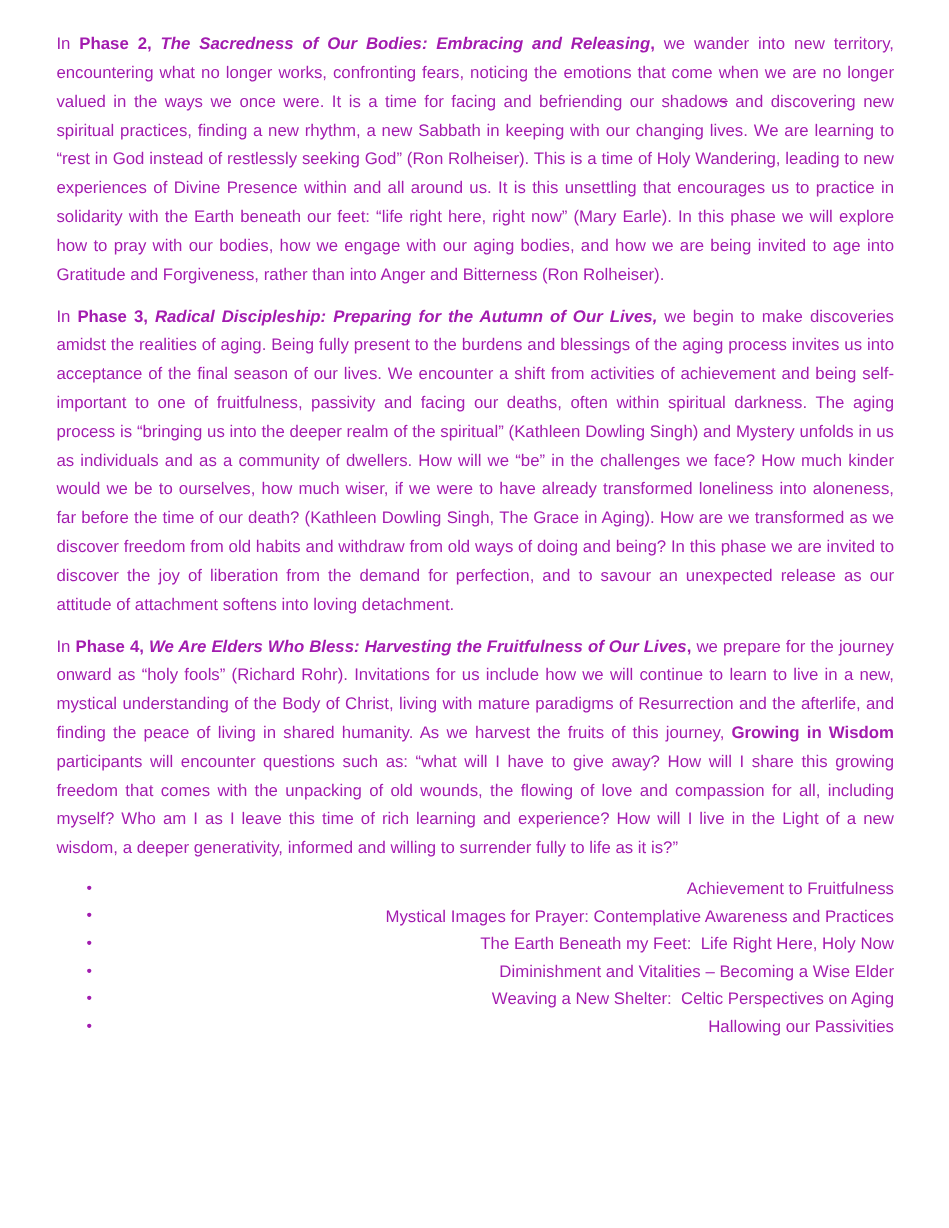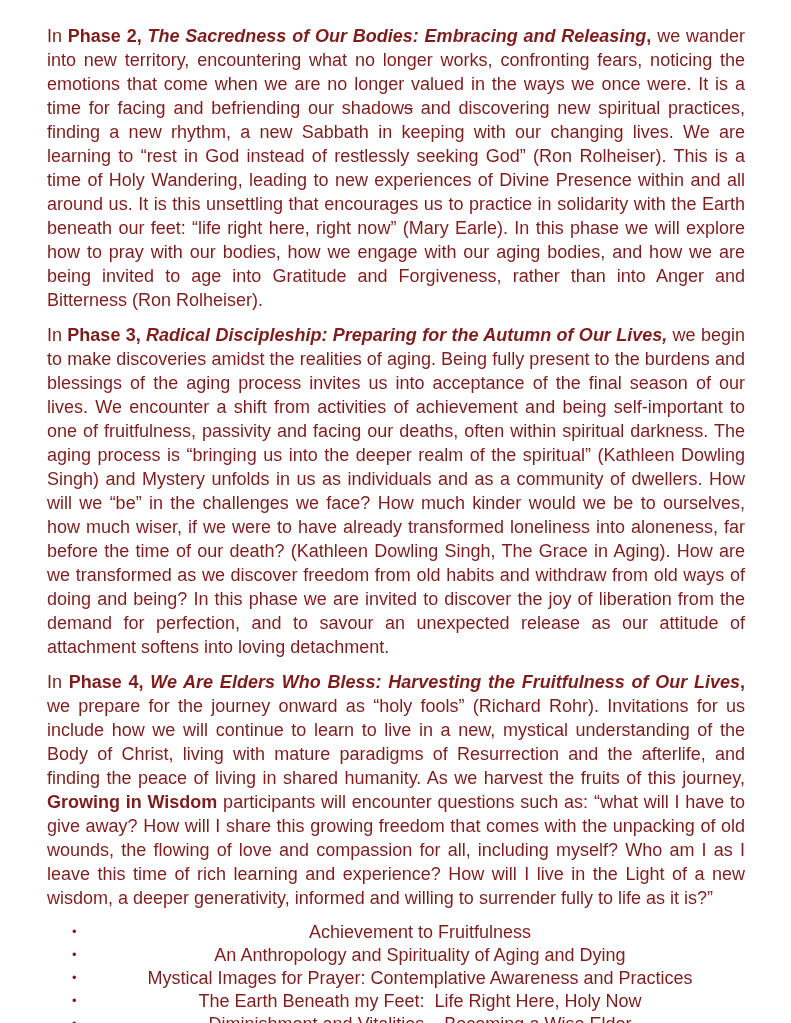--- a/index.html
+++ b/index.html
@@ -12,23 +12,23 @@
     height: 1023px;
     overflow: hidden;
   }
   .page {
     box-sizing: border-box;
     width: 791px;
     height: 1023px;
     padding: 24px 46px 0 47px;
     background: #ffffff;
     font-family: "Liberation Sans", sans-serif;
-    font-size: 18px;
+    font-size: 14px;
     line-height: 24px;
-    color: #7f1d1d;
+    color: #a21caf;
   }
   .para {
     margin: 0 0 11px 0;
     text-align: justify;
   }
   .seg-r  { font-weight: normal; font-style: normal; }
   .seg-b  { font-weight: bold; }
   .seg-bi { font-weight: bold; font-style: italic; }
   .seg-i  { }
   .seg-st { text-decoration: line-through; }
@@ -39,39 +39,38 @@
   .themes-list {
     margin: 0;
     padding: 0 0 0 48px;
     list-style: none;
     line-height: 22px;
   }
   .themes-list li {
     position: relative;
     margin: 0 0 1px 0;
     white-space: pre-wrap;
-    text-align: center;
+    text-align: right;
   }
   .themes-list li::before {
     content: "\2022";
     position: absolute;
     left: -23px;
     top: 0;
     font-size: 13px;
   }
 </style>
 </head>
 <body>
 
 <main class="page">
   <p class="para"><span class="seg-r">In </span><span class="seg-b">Phase 2, </span><span class="seg-bi">The Sacredness of Our Bodies: Embracing and Releasing</span><span class="seg-b">,</span><span class="seg-r"> we wander into new territory, encountering what no longer works, confronting fears, noticing the emotions that come when we are no longer valued in the ways we once were.  It is a time for facing and befriending our shadow</span><span class="seg-st">s</span><span class="seg-r"> and discovering new spiritual practices, finding a new rhythm, a new Sabbath in keeping with our changing lives.  We are learning to “rest in God instead of restlessly seeking God” (Ron Rolheiser).  This is a time of Holy Wandering, leading to new experiences of Divine Presence within and all around us.  It is this unsettling that encourages us to practice in solidarity with the Earth beneath our feet: “life right here, right now” (Mary Earle).  In this phase we will explore how to pray with our bodies, how we engage with our aging bodies, and how we are being invited to age into Gratitude and Forgiveness, rather than into Anger and Bitterness (Ron Rolheiser).</span></p>
   <p class="para"><span class="seg-r">In </span><span class="seg-b">Phase 3, </span><span class="seg-bi">Radical Discipleship: Preparing for the Autumn of Our Lives,</span><span class="seg-r"> we begin to make discoveries amidst the realities of aging.  Being fully present to the burdens and blessings of the aging process invites us into acceptance of the final season of our lives. We encounter a shift from activities of achievement and being self-important to one of fruitfulness, passivity and facing our deaths, often within spiritual darkness. The aging process is “bringing us into the deeper realm of the spiritual” (Kathleen Dowling Singh) and Mystery unfolds in us as individuals and as a community of dwellers.  How will we “be” in the challenges we face?  How much kinder would we be to ourselves, how much wiser, if we were to have already transformed loneliness into aloneness, far before the time of our death? (Kathleen Dowling Singh, </span><span class="seg-i">The Grace in Aging</span><span class="seg-r">). How are we transformed as we discover freedom from old habits and withdraw from old ways of doing and being? In this phase we are invited to discover the joy of liberation from the demand for perfection, and to savour an unexpected release as our attitude of attachment softens into loving detachment.</span></p>
   <p class="para"><span class="seg-r">In </span><span class="seg-b">Phase 4, </span><span class="seg-bi">We Are Elders Who Bless: Harvesting the Fruitfulness of Our Lives</span><span class="seg-b">,</span><span class="seg-r"> we prepare for the journey onward as “holy fools” (Richard Rohr).  Invitations for us include how we will continue to learn to live in a new, mystical understanding of the Body of Christ, living with mature paradigms of Resurrection and the afterlife, and finding the peace of living in shared humanity.  As we harvest the fruits of this journey, </span><span class="seg-b">Growing in Wisdom</span><span class="seg-r"> participants will encounter questions such as: “what will I have to give away? How will I share this growing freedom that comes with the unpacking of old wounds, the flowing of love and compassion for all, including myself?  Who am I as I leave this time of rich learning and experience?  How will I live in the Light of a new wisdom, a deeper generativity, informed and willing to surrender fully to life as it is?”</span></p>
   <ul class="themes-list">
     <li>Achievement to Fruitfulness</li>
-    <li>An Anthropology and Spirituality of Aging and Dying</li>
     <li>Mystical Images for Prayer: Contemplative Awareness and Practices</li>
     <li>The Earth Beneath my Feet:  Life Right Here, Holy Now</li>
     <li>Diminishment and Vitalities – Becoming a Wise Elder</li>
     <li>Weaving a New Shelter:  Celtic Perspectives on Aging</li>
     <li>Hallowing our Passivities</li>
   </ul>
 </main>
 
 </body></html>

